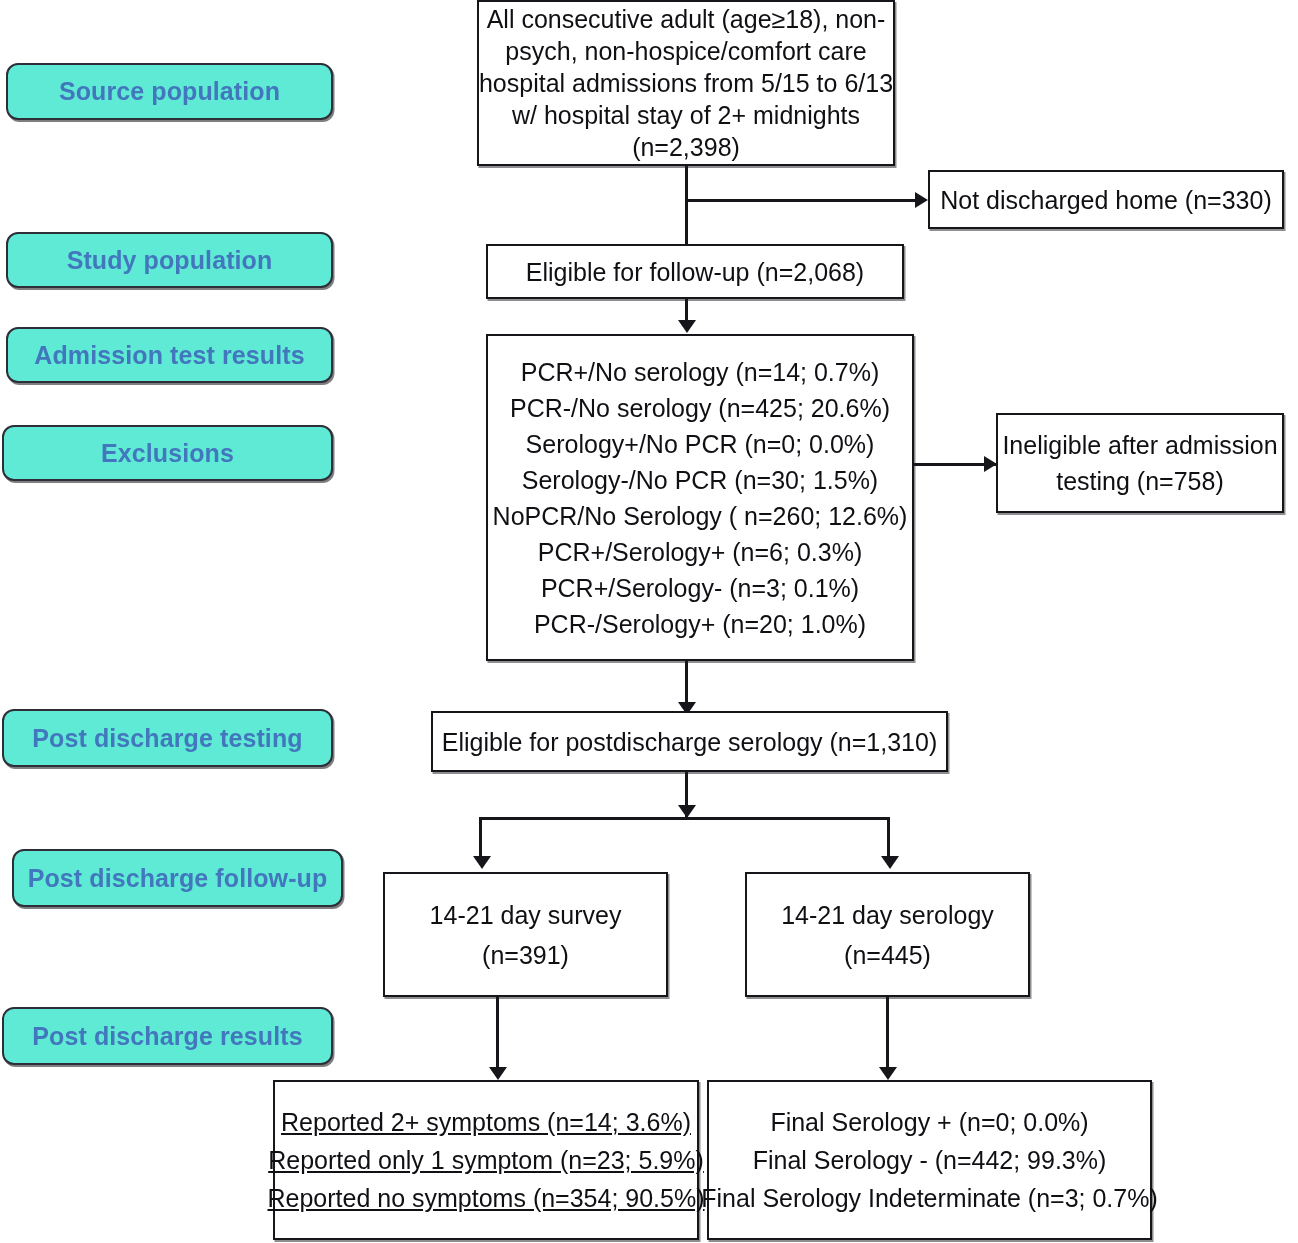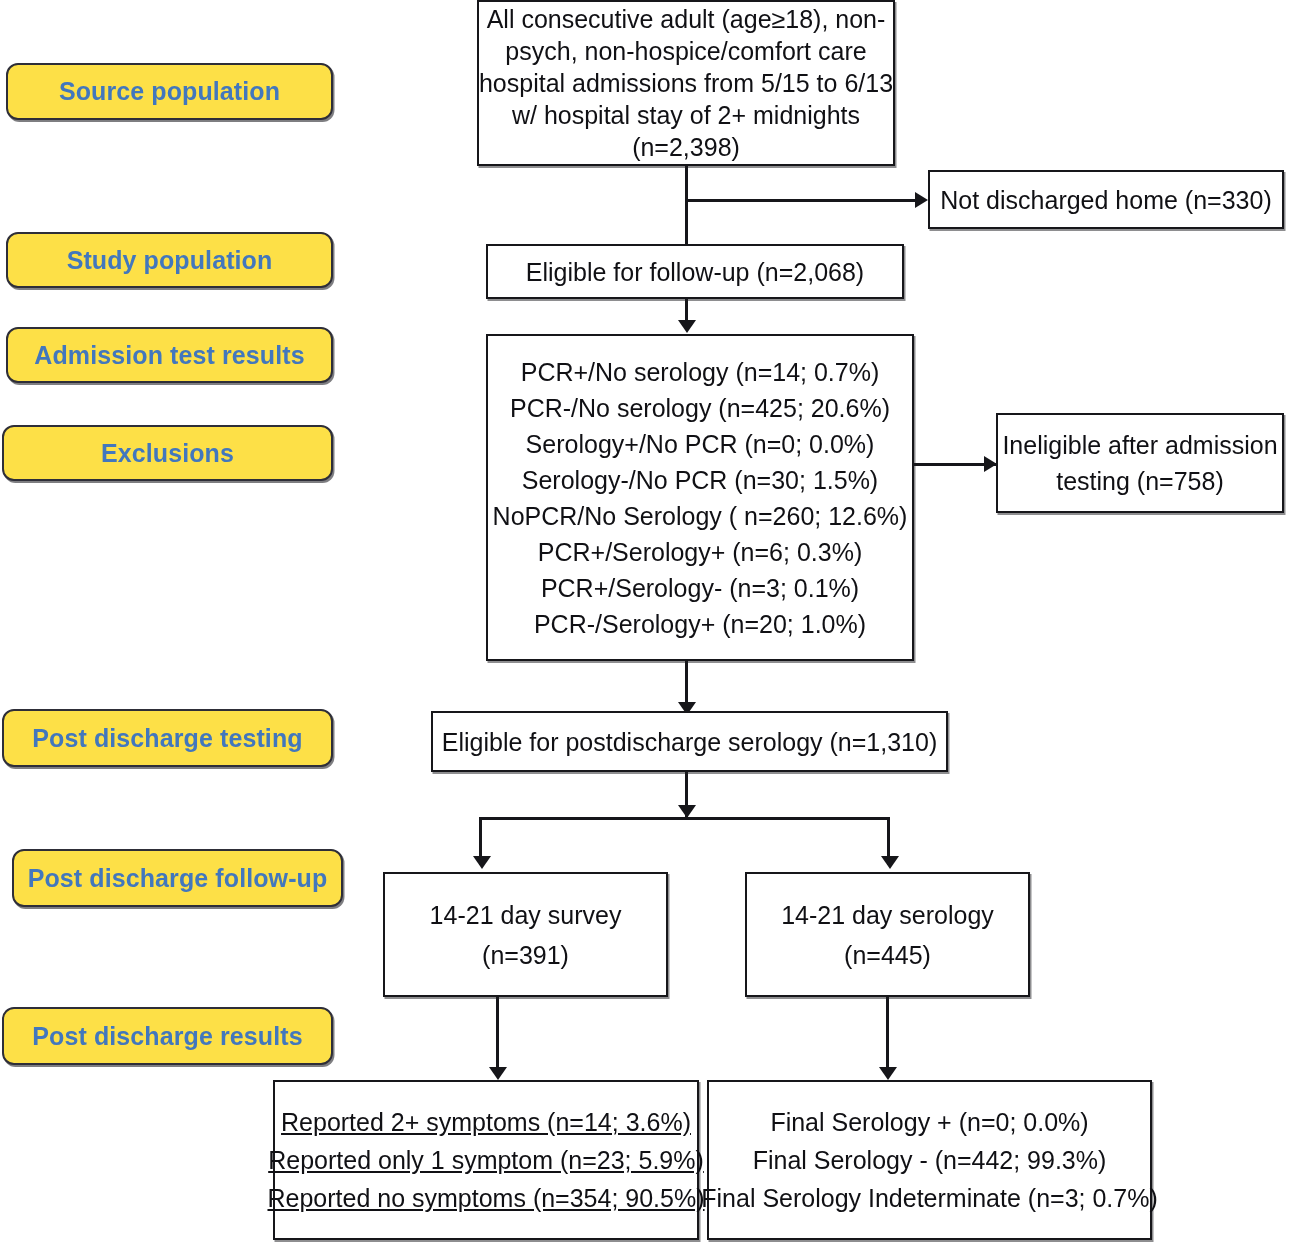--- a/index.html
+++ b/index.html
@@ -12,21 +12,21 @@
     width:1298px;
     height:1243px;
     background:#ffffff;
     overflow:hidden;
   }
 
   
   .pill{
     position:absolute;
     box-sizing:border-box;
-    background:#fde047;
+    background:#5eead4;
     border:2.5px solid #2e2e38;
     border-radius:12px;
     color:#4277bd;
     font-weight:bold;
     display:flex;
     align-items:center;
     justify-content:center;
     text-align:center;
     letter-spacing:.1px;
     box-shadow:1.5px 2px 0 rgba(20,20,25,.55);

